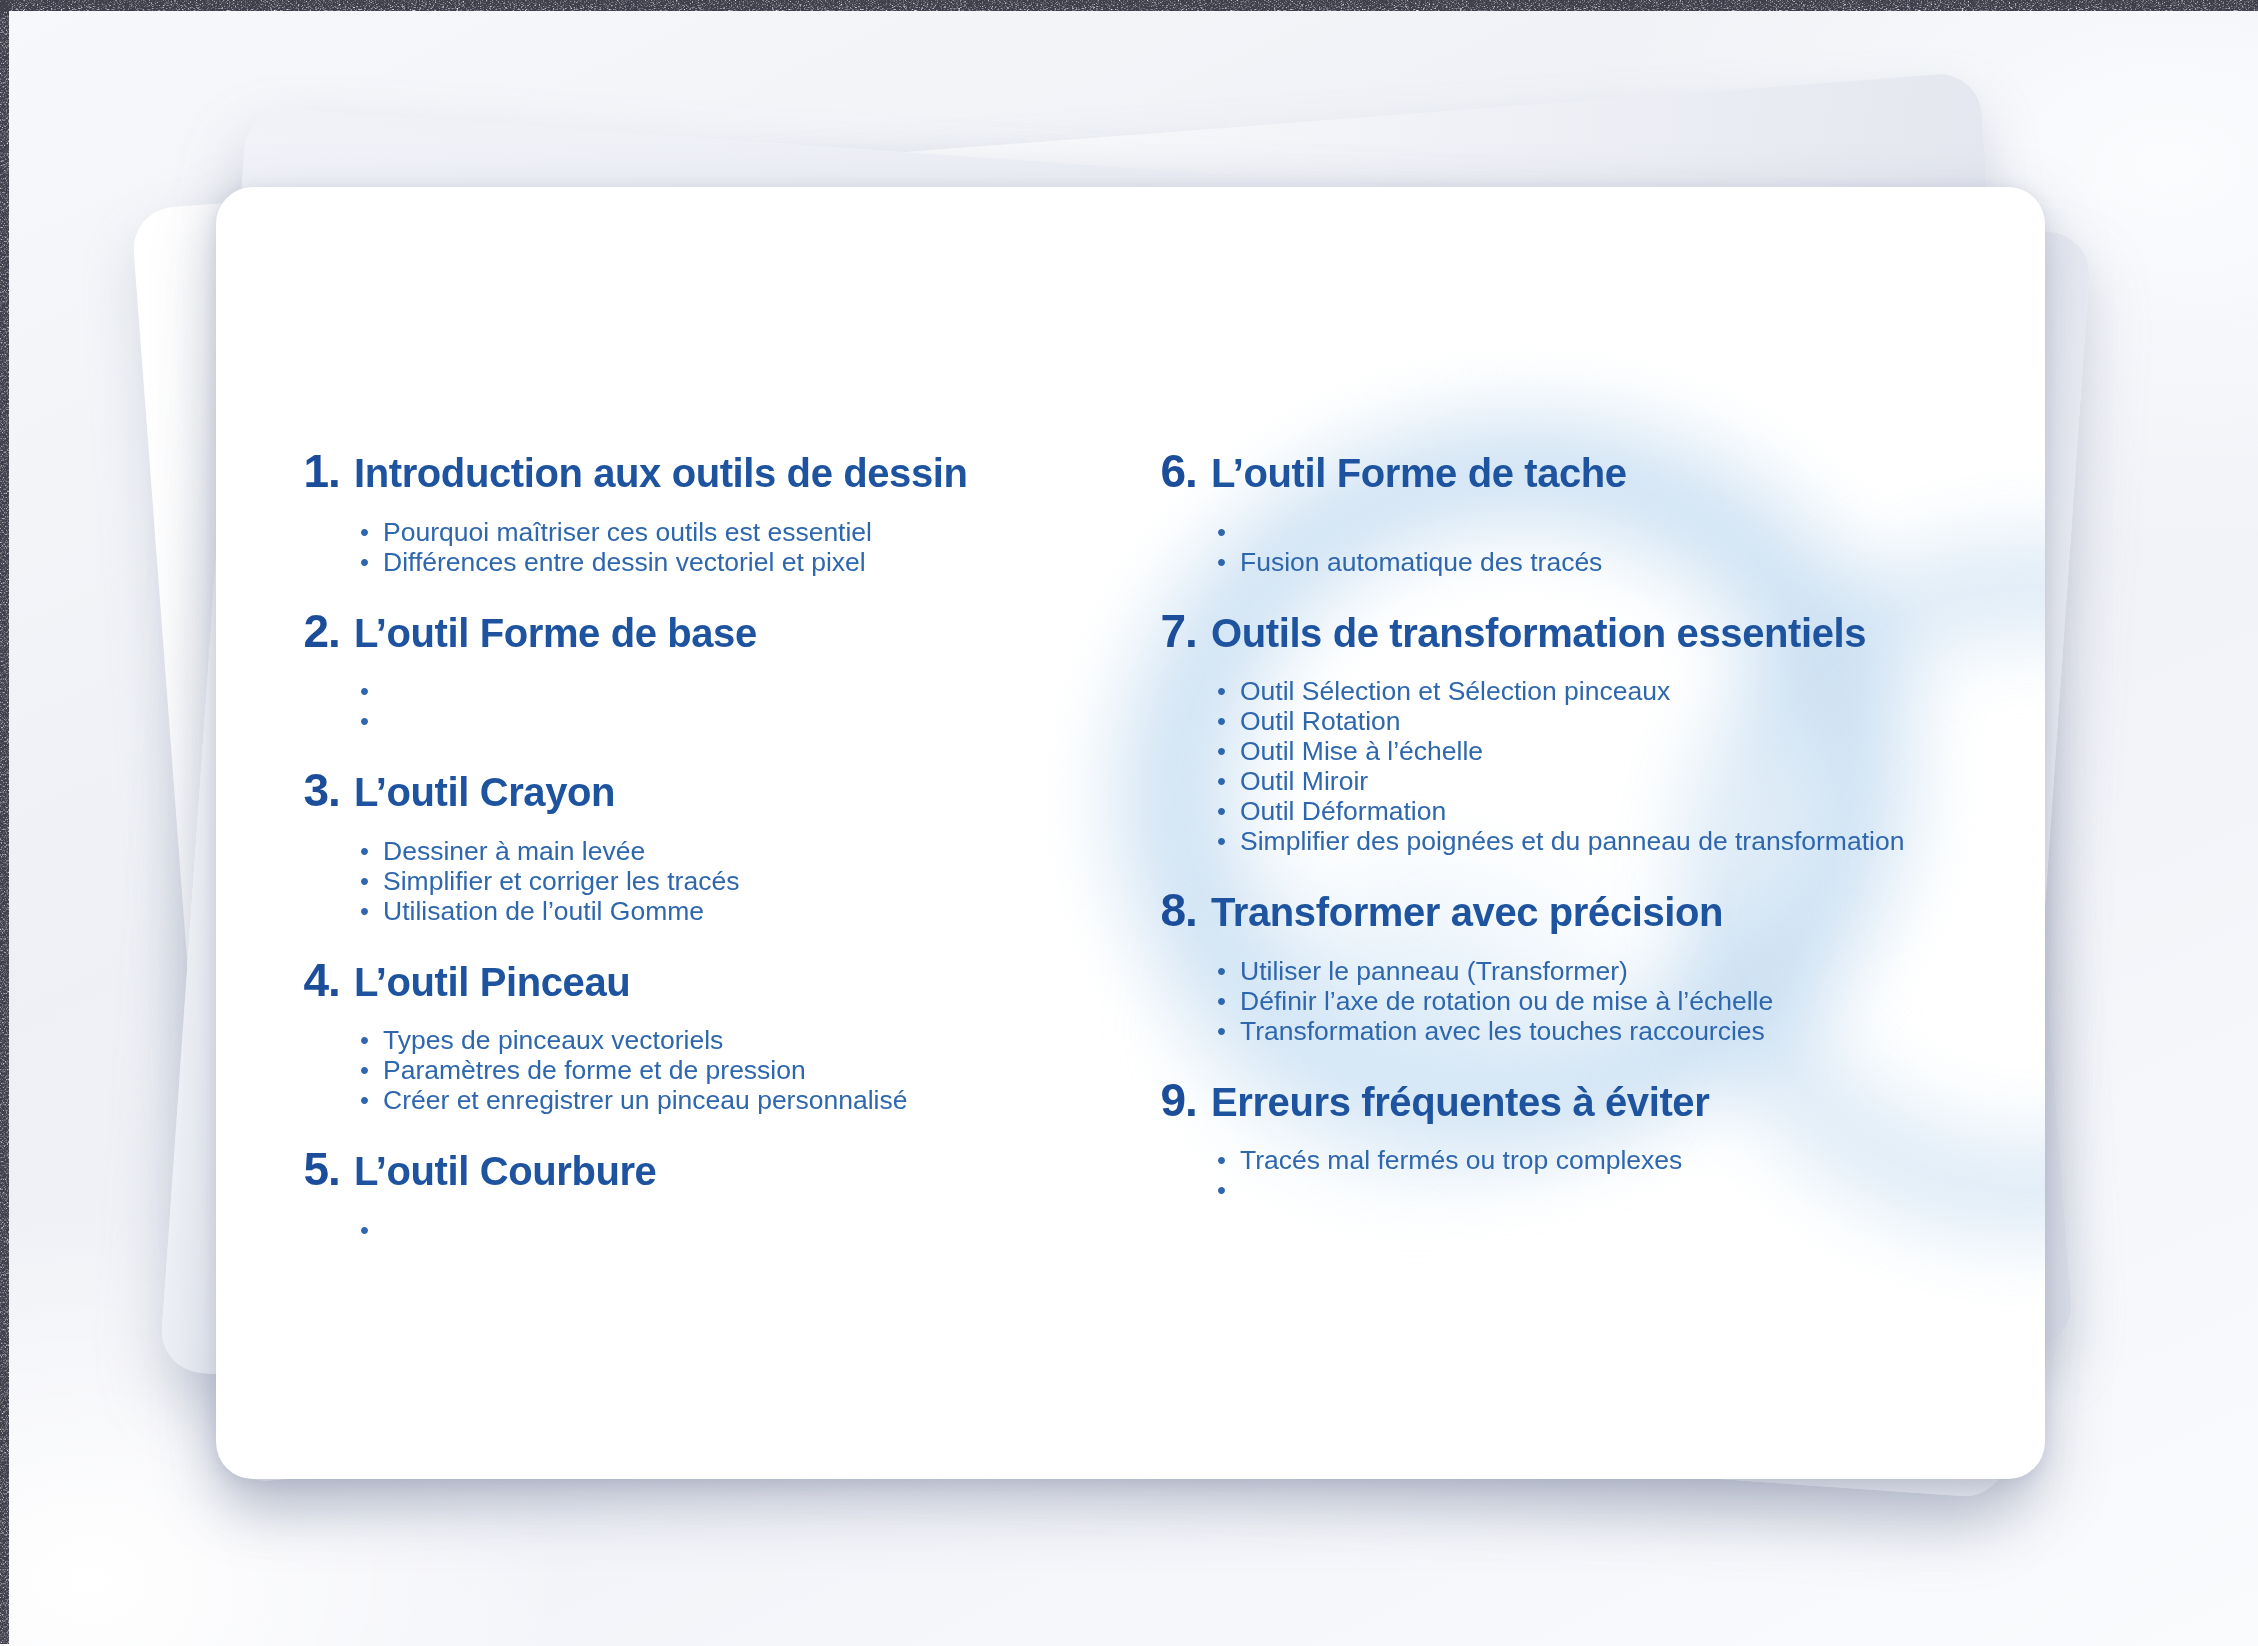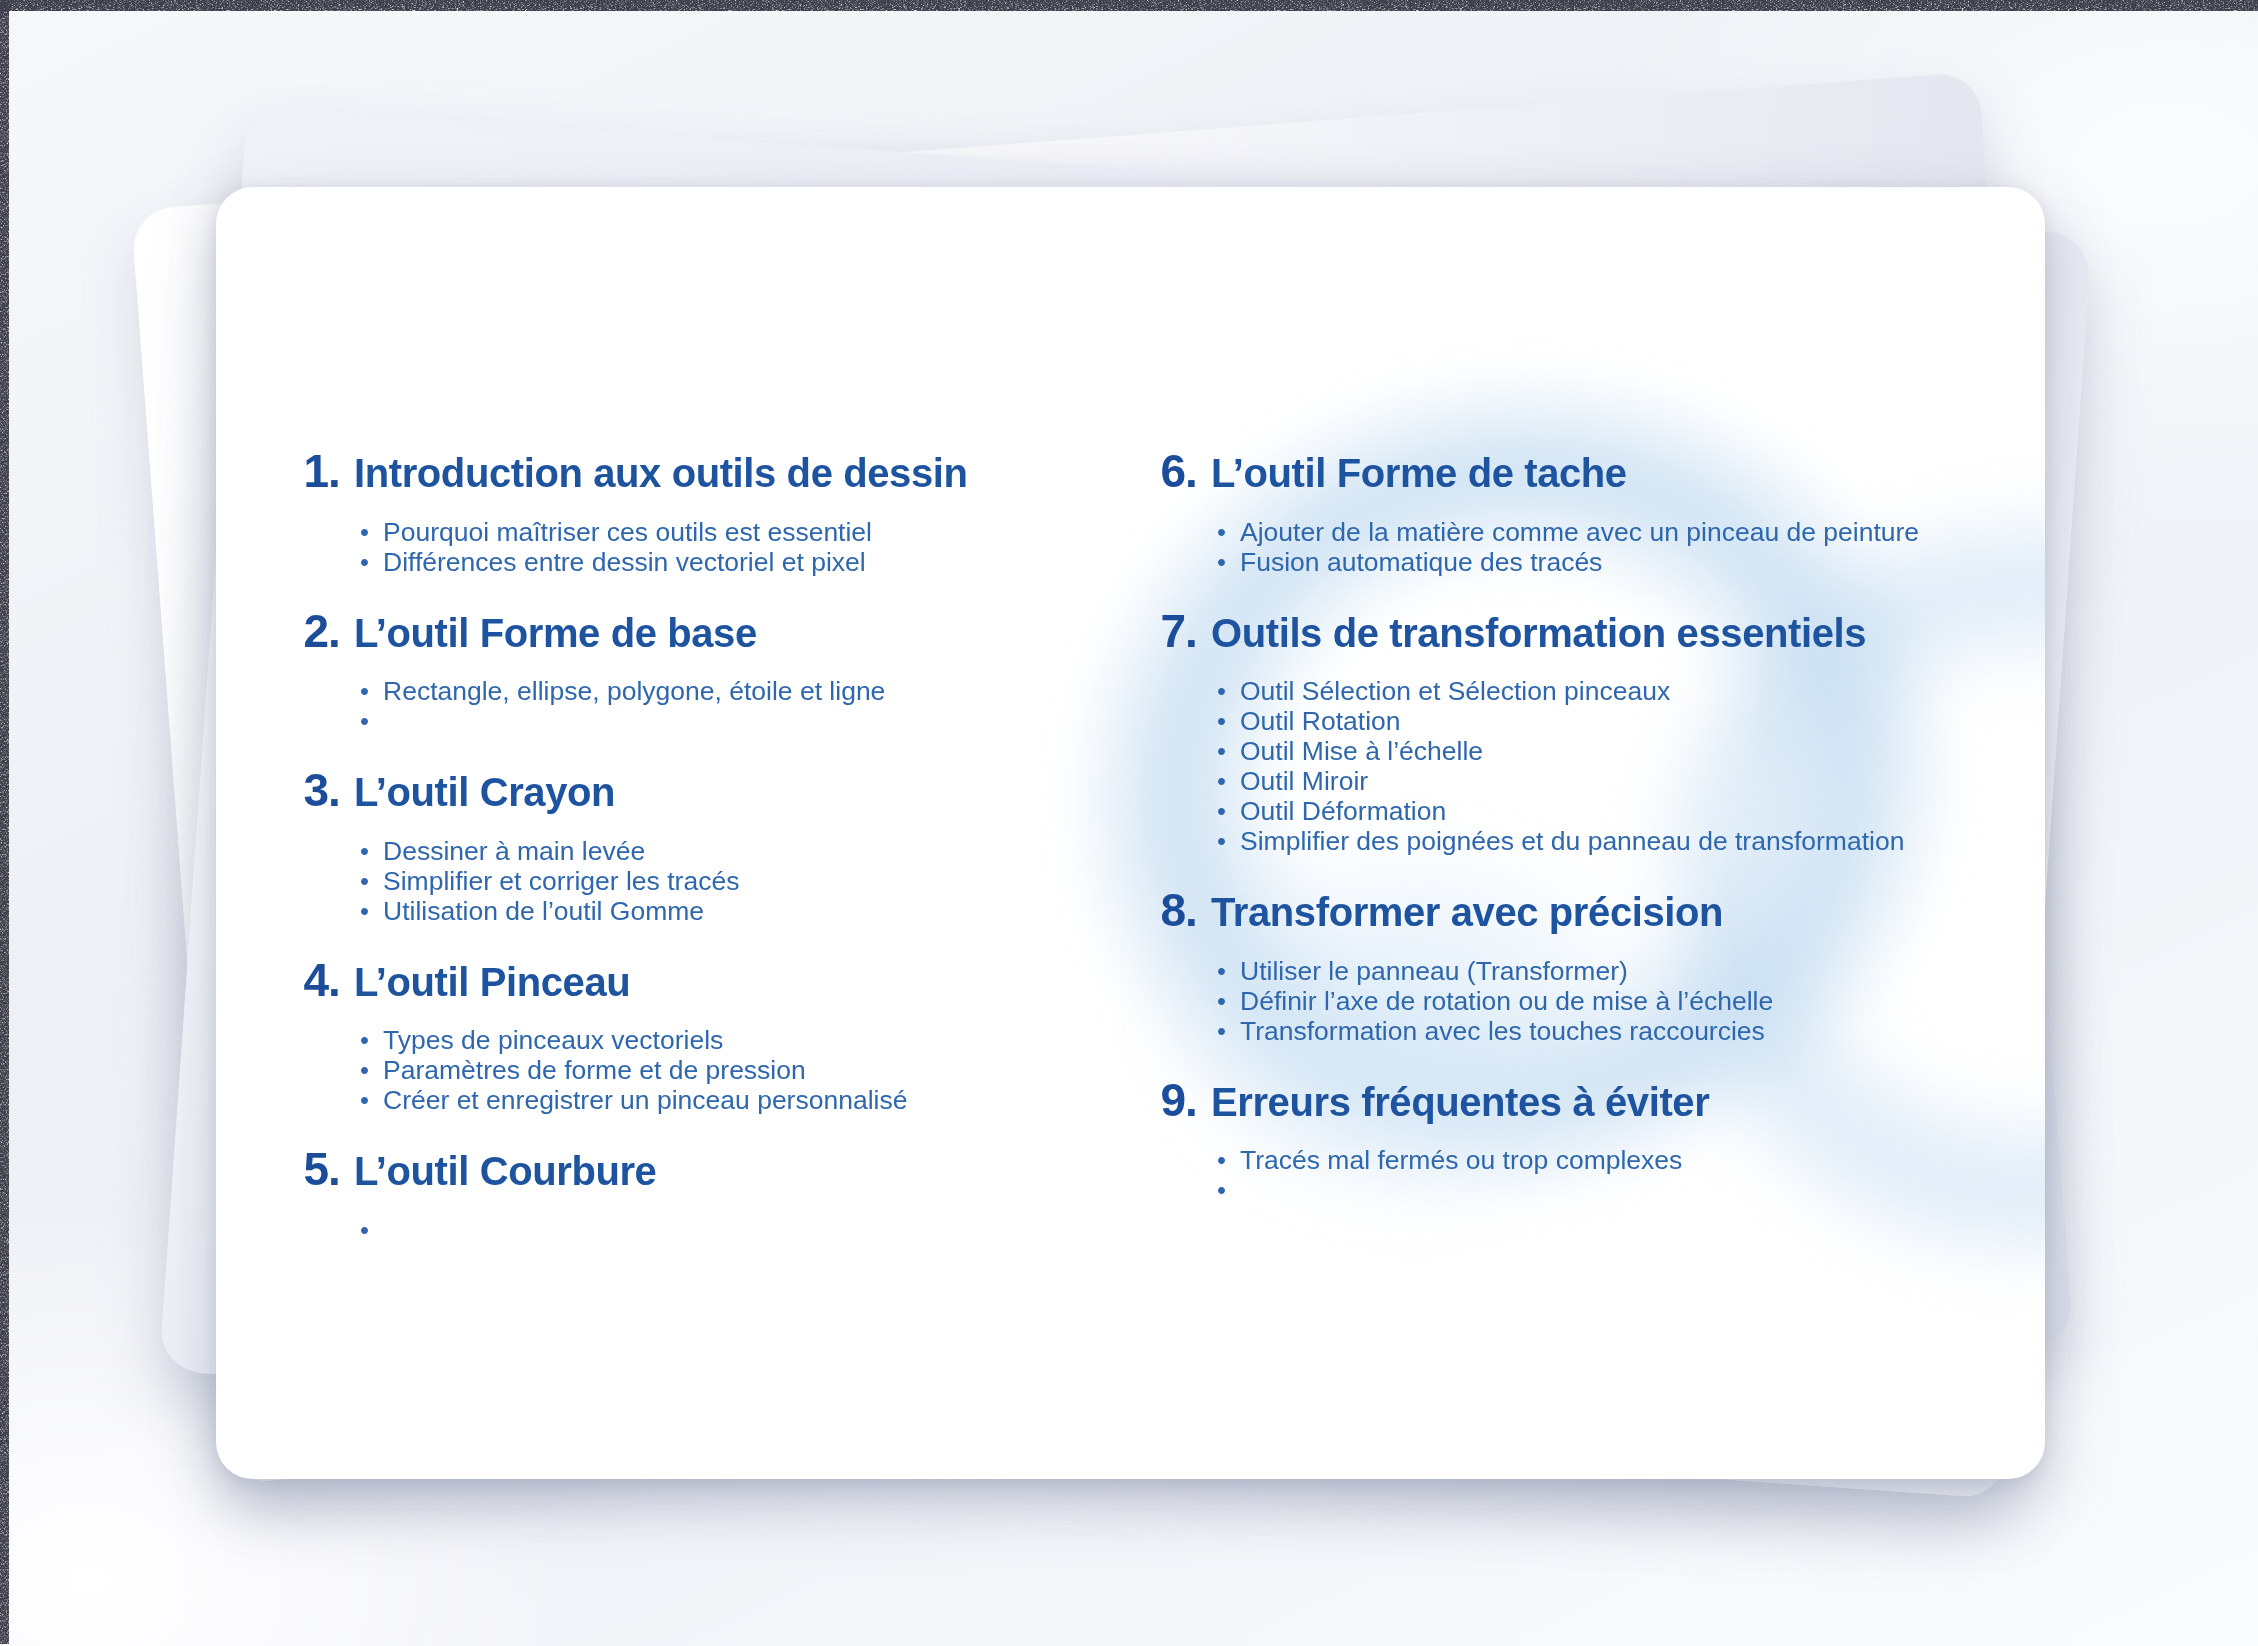--- a/index.html
+++ b/index.html
@@ -91,21 +91,20 @@
 
   <section class="sec">
     <div class="sec-head">
       <span class="num">2.</span>
       <h2 class="title">L’outil Forme de base</h2>
     </div>
     <div class="bullets">
 
     <div class="b">
         <span class="dot">•</span>
-        <span>Rectangle, ellipse, polygone, étoile et ligne</span>
       </div>
             <div class="b">
         <span class="dot">•</span>
       </div>
           </div>
   </section>
 
   <section class="sec">
     <div class="sec-head">
       <span class="num">3.</span>
@@ -166,21 +165,20 @@
     <div class="col col-right">
   <section class="sec">
     <div class="sec-head">
       <span class="num">6.</span>
       <h2 class="title">L’outil Forme de tache</h2>
     </div>
     <div class="bullets">
 
     <div class="b">
         <span class="dot">•</span>
-        <span>Ajouter de la matière comme avec un pinceau de peinture</span>
       </div>
             <div class="b">
         <span class="dot">•</span>
         <span>Fusion automatique des tracés</span>
       </div>
           </div>
   </section>
 
   <section class="sec">
     <div class="sec-head">

